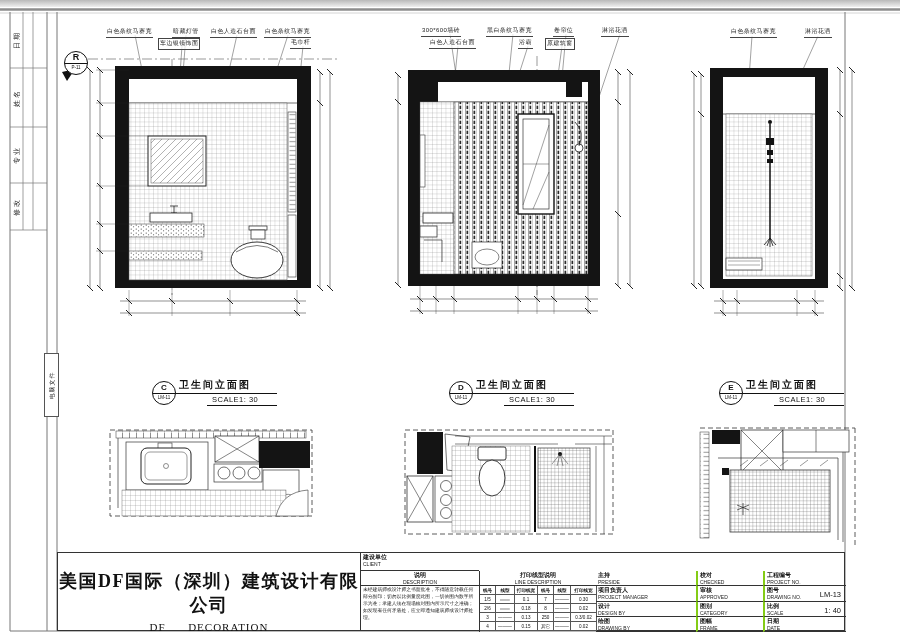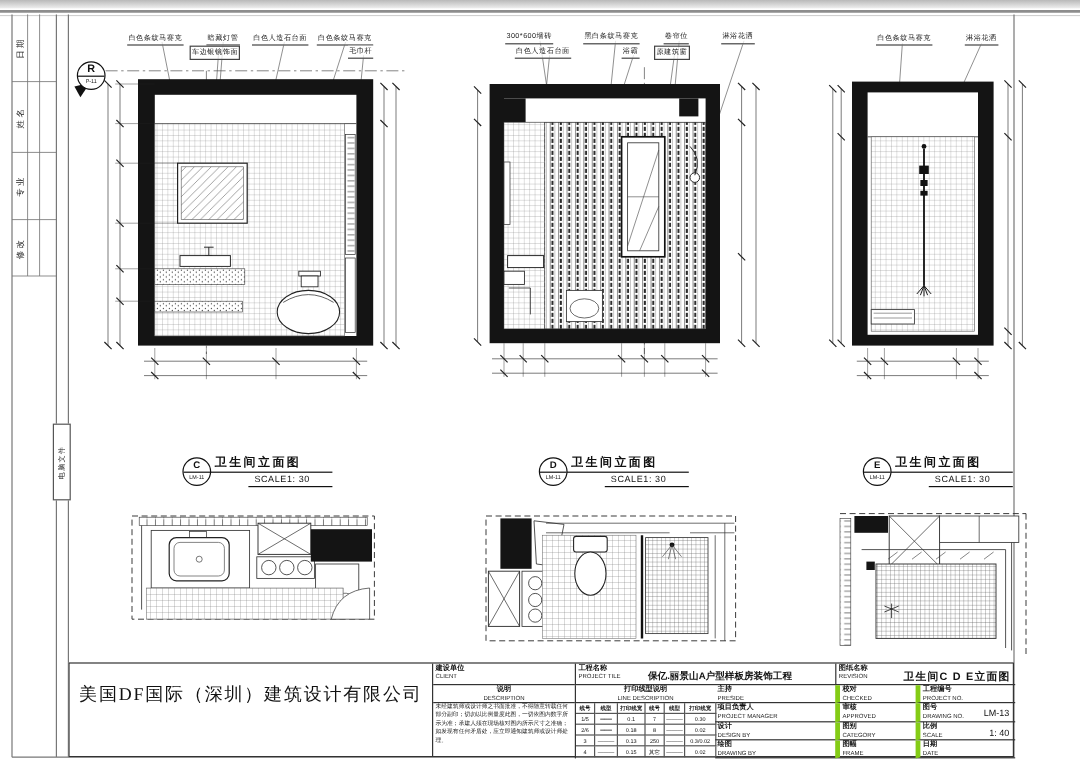--- a/index.html
+++ b/index.html
@@ -33,40 +33,40 @@
   .cap .ti{position:absolute;left:27px;top:0px;font-size:10px;font-weight:bold;letter-spacing:2px;
     font-family:"Liberation Serif","DejaVu Serif",serif;}
   .cap .sc{position:absolute;left:60px;top:17px;font-size:7.5px;letter-spacing:.5px;}
   .cap .ln2{position:absolute;left:55px;top:27px;width:70px;border-top:.8px solid #111;}
   
   .tb{position:absolute;left:57px;top:552px;width:788px;height:79px;border:1.3px solid #333;background:#fff;box-sizing:border-box;}
   .tb .cell{position:absolute;box-sizing:border-box;}
   .cn{font-size:6px;font-weight:bold;line-height:7px;white-space:nowrap;}
   .en{font-size:5px;line-height:6px;white-space:nowrap;color:#222;}
   .c-company{left:0;top:0;width:303px;height:100%;border-right:1px solid #333;text-align:center;}
-  .co-cn{margin-top:16px;font-size:15px;font-weight:normal;letter-spacing:1.5px;
+  .co-cn{margin-top:16px;font-size:18px;font-weight:bold;letter-spacing:1.5px;
     font-family:"Liberation Serif","DejaVu Serif",serif;}
   .co-en{margin-top:4px;font-size:11px;letter-spacing:1px;white-space:pre;
     font-family:"Liberation Serif","DejaVu Serif",serif;}
   .c-client{left:303px;top:0;width:118px;height:18px;border-bottom:1px solid #333;padding:1px 2px;}
   .c-desc-h{left:303px;top:18px;width:118px;height:15px;border-bottom:1px solid #333;text-align:center;padding-top:1px;}
   .c-desc{left:303px;top:33px;width:118px;height:46px;padding:1px 2px;}
   .c-desc .txt{font-size:4.8px;line-height:1.45;color:#222;}
   .c-proj{left:421px;top:0;width:217px;height:18px;border-left:1px solid #333;border-bottom:1px solid #333;padding:1px 2px;}
   .c-proj .val{position:absolute;left:60px;top:5px;font-size:8px;font-weight:bold;white-space:nowrap;}
   .c-lt-h{left:421px;top:18px;width:117px;height:15px;border-left:1px solid #333;border-bottom:1px solid #333;text-align:center;padding-top:1px;}
   .c-lt{left:421px;top:33px;width:117px;height:46px;border-left:1px solid #333;}
   #lt-body{display:grid;grid-template-columns:16px 19px 23px 16px 17px 26px;grid-auto-rows:9.1px;width:117px;}
   .ltc{font-size:4.6px;line-height:9px;text-align:center;border-right:.5px solid #555;border-bottom:.5px solid #555;
     overflow:hidden;white-space:nowrap;}
   .lth{font-weight:bold;}
   .c-sheet{left:638px;top:0;width:150px;height:18px;border-left:1px solid #333;border-bottom:1px solid #333;padding:1px 2px;}
   .c-sheet .val{position:absolute;right:4px;top:5px;font-size:9px;font-weight:bold;letter-spacing:1px;white-space:nowrap;}
   .fgrid{left:538px;top:18px;width:250px;height:61px;display:grid;grid-template-columns:100px 67px 83px;grid-auto-rows:15.25px;}
-  .fcell{position:relative;border-left:4px solid #84cc16;border-bottom:1px solid #333;padding:1px 2px;box-sizing:border-box;}
+  .fcell{position:relative;border-left:2px solid #84cc16;border-bottom:1px solid #333;padding:1px 2px;box-sizing:border-box;}
   .fcell:nth-child(3n+1){border-left:none;}
   .fcell .fval{position:absolute;right:5px;top:4px;font-size:7.5px;white-space:nowrap;}
 </style>
 </head>
 <body>
 
 <div class="sheet">
 <div class="topshade"></div>
 
 <svg class="lines" width="900" height="636">
@@ -337,36 +337,32 @@
     <div class="cd">LM-11</div>
   </div>
   <div class="ti">卫生间立面图</div>
   <div class="sc">SCALE1: 30</div>
   <div class="ln2"></div>
 </div>
 
 <div class="tb">
   <div class="cell c-company">
     <div class="co-cn">美国DF国际（深圳）建筑设计有限公司</div>
+    <div class="co-en">DF      DECORATION</div>
   </div>
   <div class="cell c-client">
     <div class="cn">建设单位</div>
     <div class="en">CLIENT</div>
   </div>
   <div class="cell c-desc-h">
     <div class="cn">说明</div>
     <div class="en">DESCRIPTION</div>
   </div>
   <div class="cell c-desc">
     <div class="txt">未经建筑师或设计师之书面批准，不得随意转载任何部分副印；切勿以比例量度此图，一切依图内数字所示为准；承建人须在现场核对图内所示尺寸之准确；如发现有任何矛盾处，应立即通知建筑师或设计师处理。</div>
-  </div>
-  <div class="cell c-proj">
-    <div class="cn">工程名称</div>
-    <div class="en">PROJECT TILE</div>
-    <div class="val">保亿.丽景山A户型样板房装饰工程</div>
   </div>
   <div class="cell c-lt-h">
     <div class="cn">打印线型说明</div>
     <div class="en">LINE DESCRIPTION</div>
   </div>
   <div class="cell c-lt">
     <div id="lt-body">
           <div class="ltc lth">线号</div>
           <div class="ltc lth">线型</div>
           <div class="ltc lth">打印线宽</div>
@@ -392,25 +388,20 @@
           <div class="ltc">———</div>
           <div class="ltc">0.3/0.02</div>
           <div class="ltc">4</div>
           <div class="ltc">———</div>
           <div class="ltc">0.15</div>
           <div class="ltc">其它</div>
           <div class="ltc">———</div>
           <div class="ltc">0.02</div>
         </div>
   </div>
-  <div class="cell c-sheet">
-    <div class="cn">图纸名称</div>
-    <div class="en">REVISION</div>
-    <div class="val">卫生间C D E立面图</div>
-  </div>
   <div class="cell fgrid">
     <div class="fcell">
           <div class="cn">主持</div>
           <div class="en">PRESIDE</div>
           <div class="fval"></div>
         </div>
     <div class="fcell">
           <div class="cn">校对</div>
           <div class="en">CHECKED</div>
           <div class="fval"></div>

